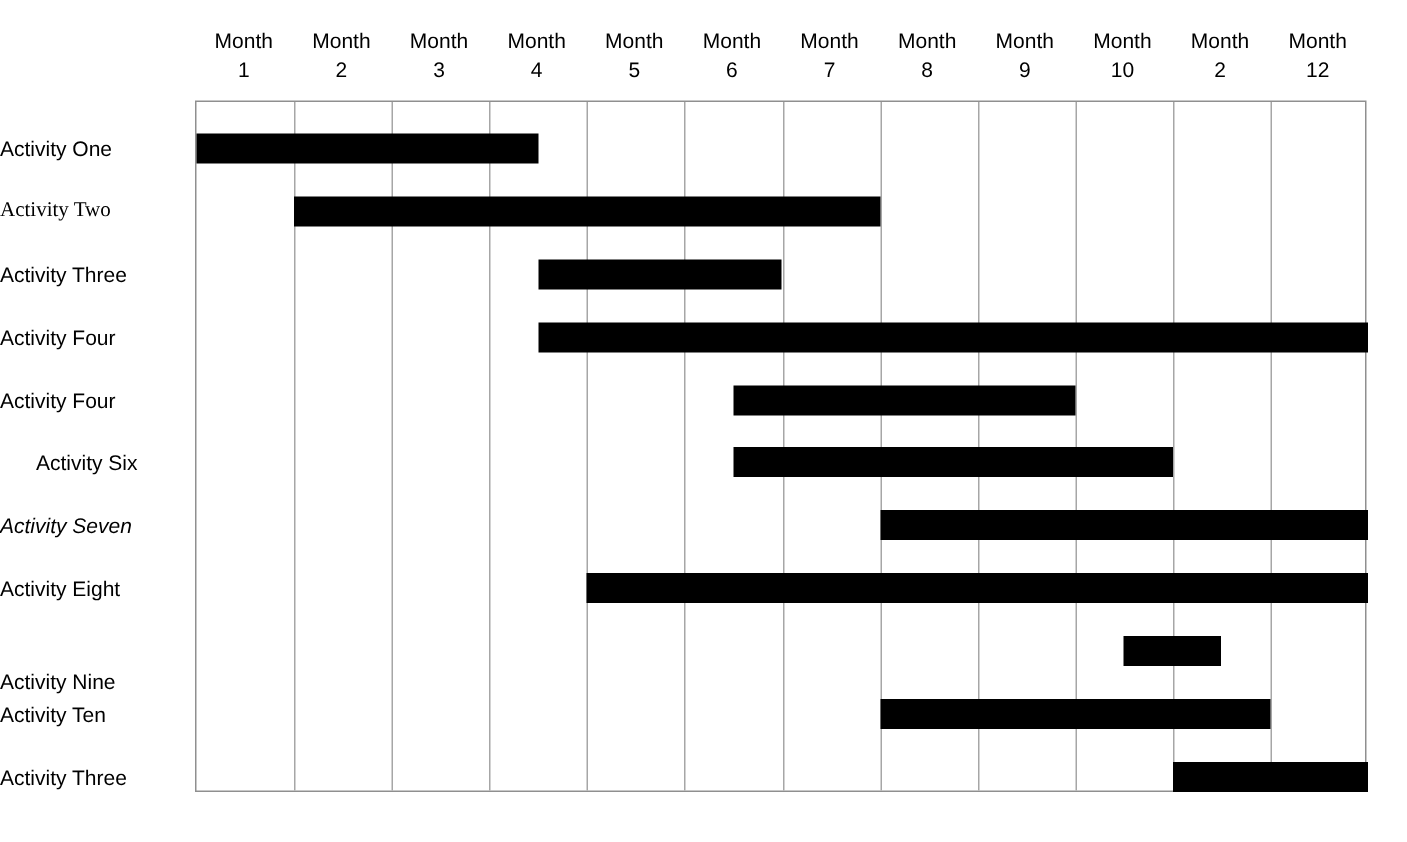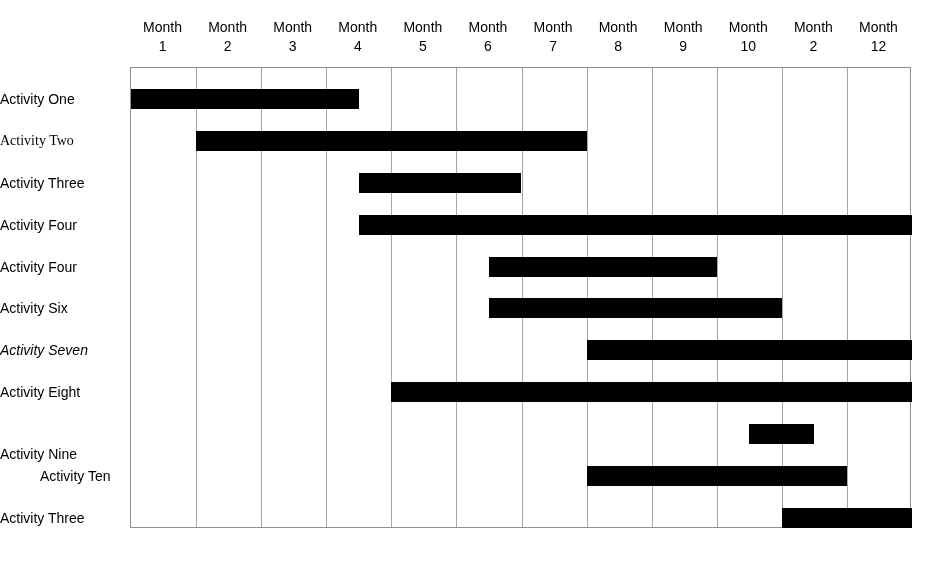--- a/index.html
+++ b/index.html
@@ -111,25 +111,25 @@
         <span>Month</span>
         <span>12</span>
       </div>
     </div>
   <div id="labels">
       <div class="activity-label" style="top: 88.9091px;">Activity One</div>
       <div class="activity-label" style="top: 130.818px; font-family: Liberation Serif, serif;">Activity Two</div>
       <div class="activity-label" style="top: 172.727px;">Activity Three</div>
       <div class="activity-label" style="top: 214.636px;">Activity Four</div>
       <div class="activity-label" style="top: 256.545px;">Activity Four</div>
-      <div class="activity-label" style="top: 298.455px;">Activity Six</div>
+      <div class="activity-label" style="top: 298.455px; margin-left: 24px;">Activity Six</div>
       <div class="activity-label" style="top: 340.364px; font-style: italic;">Activity Seven</div>
       <div class="activity-label" style="top: 382.273px;">Activity Eight</div>
       <div class="activity-label" style="top: 424.182px; margin-top: 20px;">Activity Nine</div>
-      <div class="activity-label" style="top: 466.091px; margin-left: 40px;">Activity Ten</div>
+      <div class="activity-label" style="top: 466.091px;">Activity Ten</div>
       <div class="activity-label" style="top: 508px;">Activity Three</div>
     </div>
   <div id="plot">
       <div class="gridline" style="left: 65px; background: rgb(166, 166, 166);"></div>
       <div class="gridline" style="left: 130px; background: rgb(166, 166, 166);"></div>
       <div class="gridline" style="left: 195px; background: rgb(166, 166, 166);"></div>
       <div class="gridline" style="left: 260px; background: rgb(166, 166, 166);"></div>
       <div class="gridline" style="left: 325px; background: rgb(166, 166, 166);"></div>
       <div class="gridline" style="left: 391px; background: rgb(166, 166, 166);"></div>
       <div class="gridline" style="left: 456px; background: rgb(166, 166, 166);"></div>

